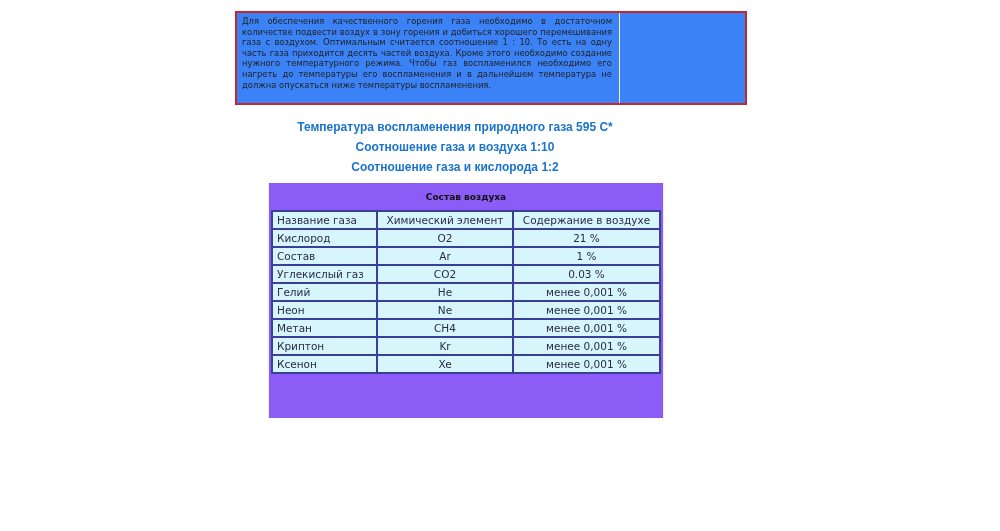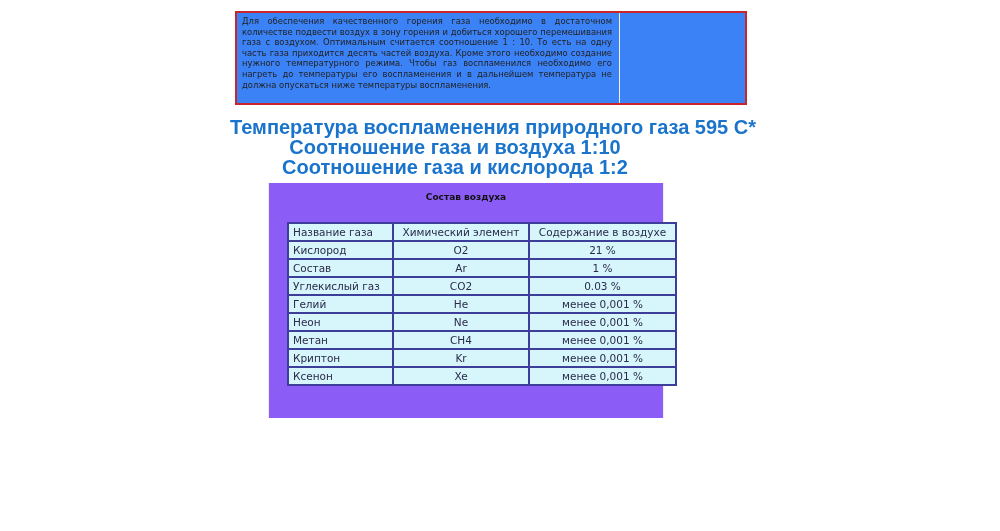--- a/index.html
+++ b/index.html
@@ -47,21 +47,21 @@
     }
     .headings {
       position: absolute;
       left: 230px;
       top: 117px;
       width: 450px;
       text-align: center;
       color: #1a74cc;
       font-family: "Liberation Sans", sans-serif;
       font-weight: bold;
-      font-size: 20px;
+      font-size: 12px;
       line-height: 20px;
     }
     .headings div { white-space: nowrap; }
     .table-wrap {
       position: absolute;
       left: 268px;
       top: 183px;
       width: 394px;
       height: 235px;
       background: #8b5cf6;
@@ -73,27 +73,26 @@
       font-family: "DejaVu Sans", sans-serif;
       font-weight: bold;
       font-size: 9px;
       color: #111111;
       margin-top: 9px;
       height: 18px;
     }
     table {
       position: absolute;
       left: 2px;
-      top: 39px;
+      top: 27px;
       border-collapse: collapse;
       width: 390px;
       font-family: "DejaVu Sans", sans-serif;
       font-size: 10.5px;
       color: #2a2a4a;
-      margin-left: 16px;
     }
     td, th {
       border: 2px solid #3d3d9a;
       background: #d6f6fb;
       height: 18px;
       padding: 0 4px;
       font-weight: normal;
       box-sizing: border-box;
     }
     th { text-align: center; }

